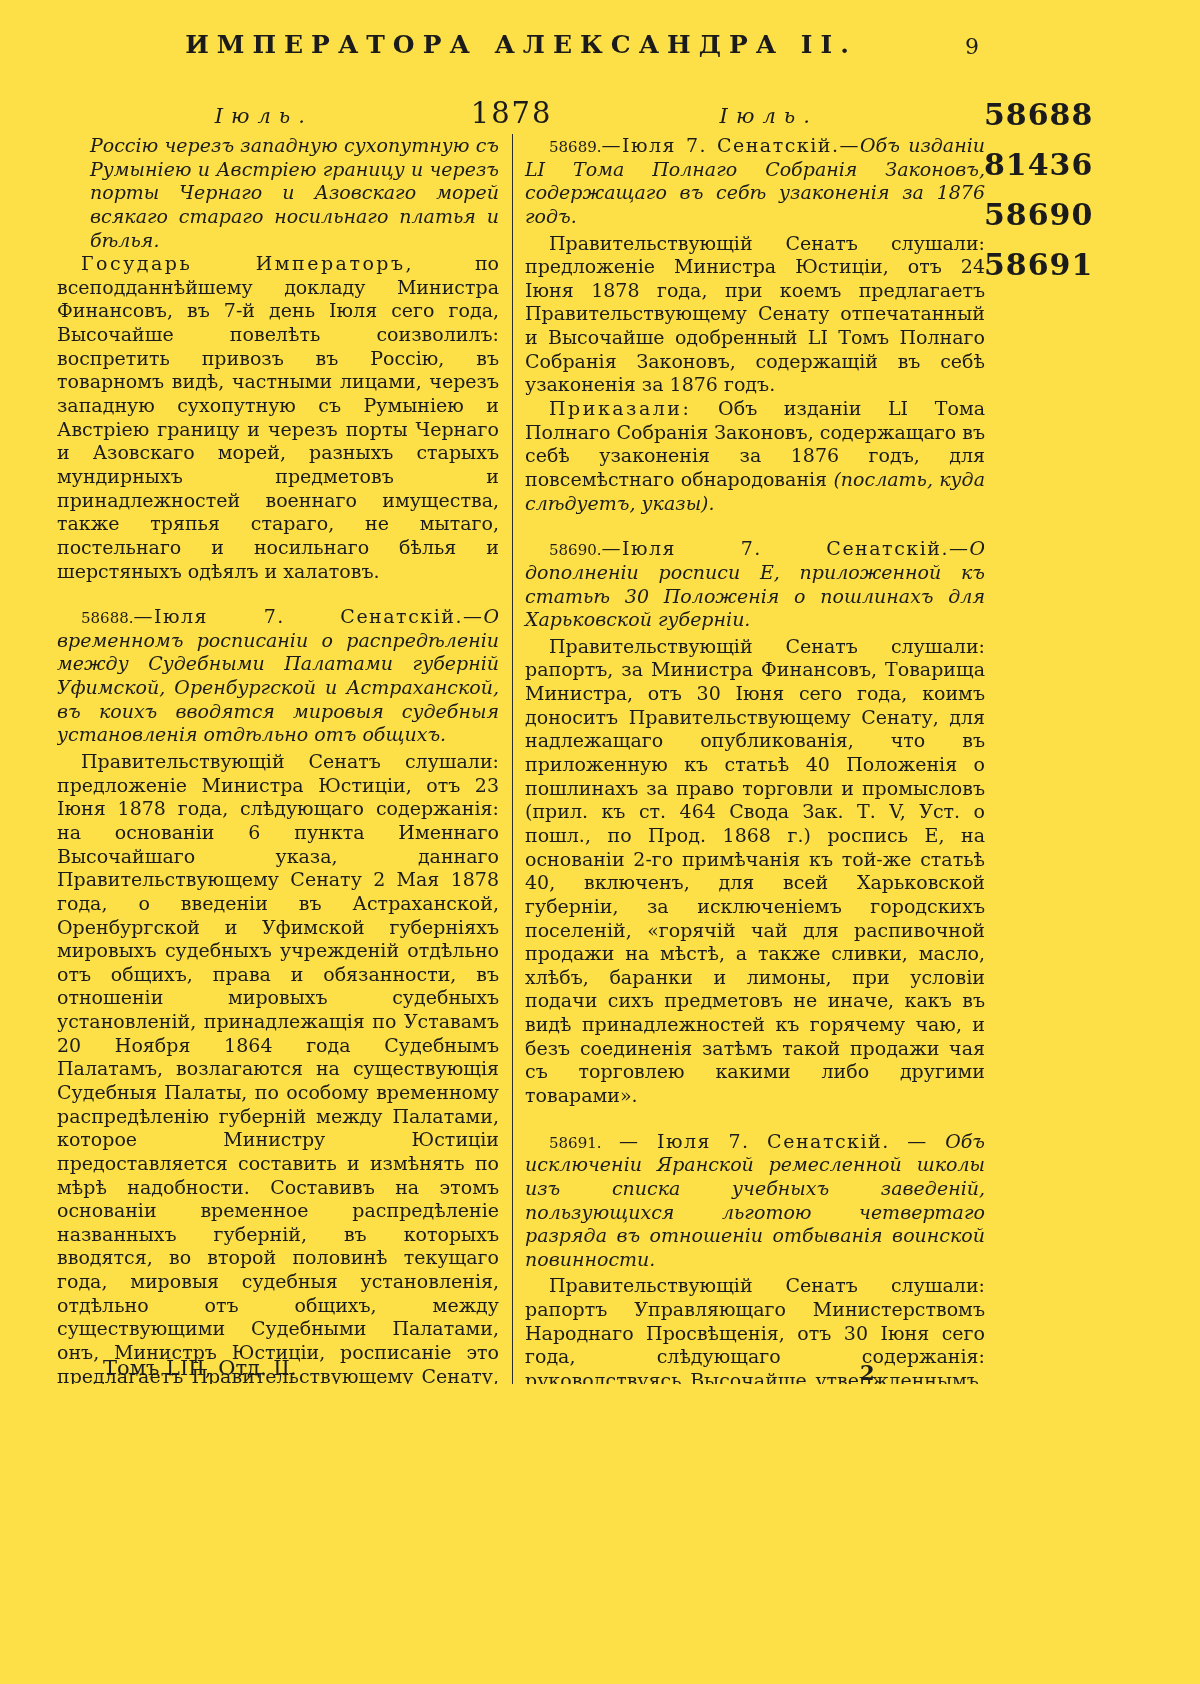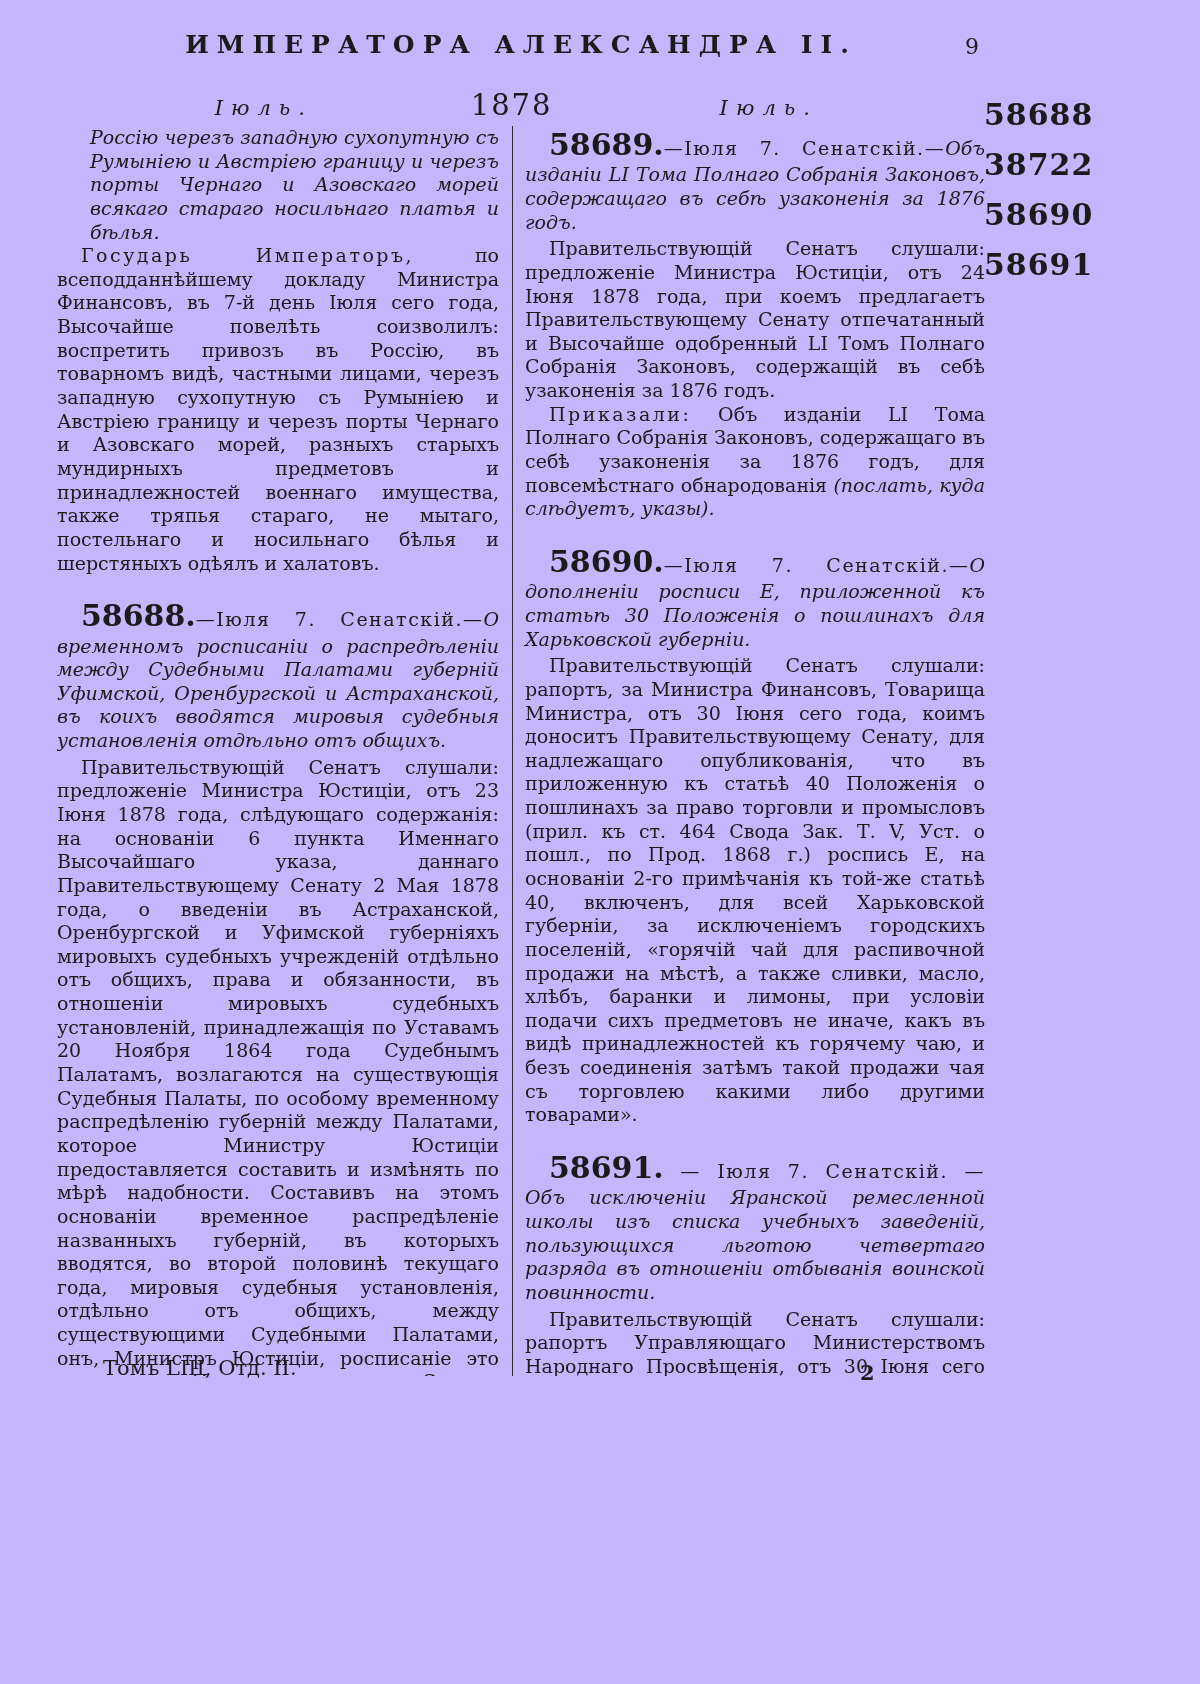--- a/index.html
+++ b/index.html
@@ -1,42 +1,42 @@
 <!DOCTYPE html>
 <html><head>
 <meta charset="utf-8">
 <style>
   html,body{margin:0;padding:0;}
   body{background:#e9e9e5;}
   .page{
     width:1200px;height:1684px;margin:0 auto;position:relative;
-    background:#c4b5fd;color:#1b1b1b;
+    background:#fde047;color:#1b1b1b;
     font-family:"DejaVu Serif",serif;
     overflow:hidden;
   }
   .content{position:absolute;left:57px;top:30px;width:928px;}
   .header-row{position:relative;text-align:center;height:42px;}
   .header-title{font-size:25px;font-weight:700;letter-spacing:8px;white-space:nowrap;}
   .page-number{position:absolute;right:6px;top:4px;font-size:22px;}
-  .month-row{display:flex;align-items:baseline;margin-top:16px;height:34px;}
+  .month-row{display:flex;align-items:baseline;margin-top:24px;height:34px;}
   .month-cell{width:440px;text-align:center;}
   .month-cell.right{width:460px;}
   .month{font-style:italic;font-size:21px;letter-spacing:8px;}
   .year{flex:1;text-align:center;font-size:29px;letter-spacing:2px;}
   .columns{display:flex;margin-top:4px;height:1250px;overflow:hidden;}
   .col{font-size:19px;line-height:1.245;text-align:justify;}
   .col-left{width:442px;}
   .divider{width:1px;background:#2b2b2b;margin:0 12px 0 13px;}
   .col-right{width:460px;}
   .para{margin:0;text-indent:24px;}
   .no-indent{text-indent:0;}
   .italic-para{font-style:italic;margin-left:33px;}
   .section-head{margin:22px 0 3px;text-indent:24px;}
   .col-right .section-head:first-child{margin-top:0;}
-  .sec-num{font-weight:700;font-size:30px;}
+  .sec-num{font-weight:400;font-size:15px;}
   .sec-date{letter-spacing:1.5px;}
   .sec-summary{font-style:italic;}
   .spaced{letter-spacing:2.5px;}
   .ital{font-style:italic;}
   .margin-numbers{position:absolute;left:984px;top:98px;display:flex;flex-direction:column;gap:17px;}
   .margin-num{font-weight:700;font-size:30px;line-height:1.1;letter-spacing:1px;}
   .footer-left{position:absolute;left:103px;top:1356px;font-size:21px;}
   .footer-right{position:absolute;left:860px;top:1360px;font-size:21px;font-weight:700;}
 </style>
 </head>
@@ -86,20 +86,20 @@
 
         <p class="section-head"><span class="sec-num">58691.</span><span class="sec-date"> — Іюля 7. Сенатскій. — </span><span class="sec-summary">Объ исключеніи Яранской ремесленной школы изъ списка учебныхъ заведеній, пользующихся льготою четвертаго разряда въ отношеніи отбыванія воинской повинности.</span></p>
         <p class="para">Правительствующій Сенатъ слушали: рапортъ Управляющаго Министерствомъ Народнаго Просвѣщенія, отъ 30 Іюня сего года, слѣдующаго содержанія: руководствуясь Высочайше утвержденнымъ, 19 Ноября 1877 года (57894), мнѣніемъ Государственнаго Совѣта, коимъ причисленіе училищъ къ четвертому разряду учебныхъ заведеній въ отно-</p>
       </div>
 
     </div>
   </div>
 
   <div class="margin-numbers">
     <div class="margin-num">58688</div>
-    <div class="margin-num">38722</div>
+    <div class="margin-num">81436</div>
     <div class="margin-num">58690</div>
     <div class="margin-num">58691</div>
   </div>
 
   <div class="footer-left">Томъ LIII, Отд. II.</div>
   <div class="footer-right">2</div>
 </div>
 
 </body></html>

